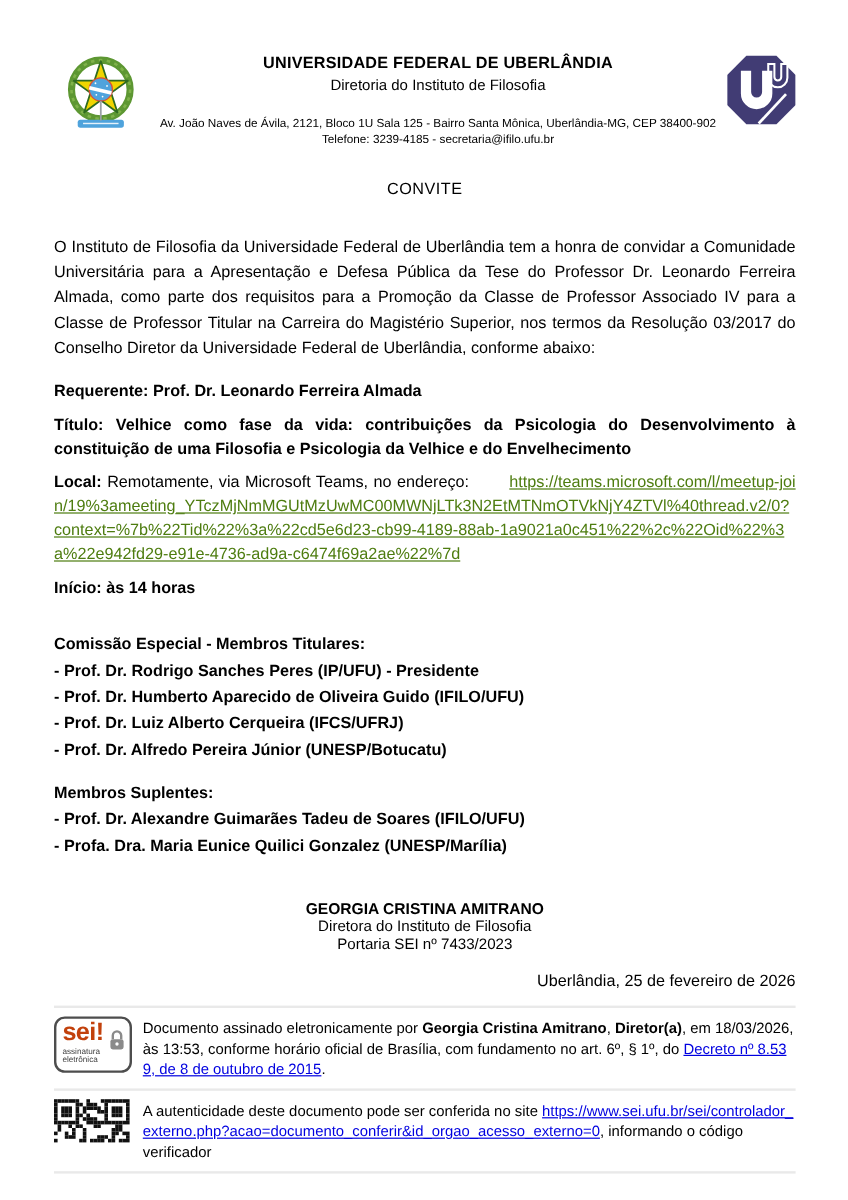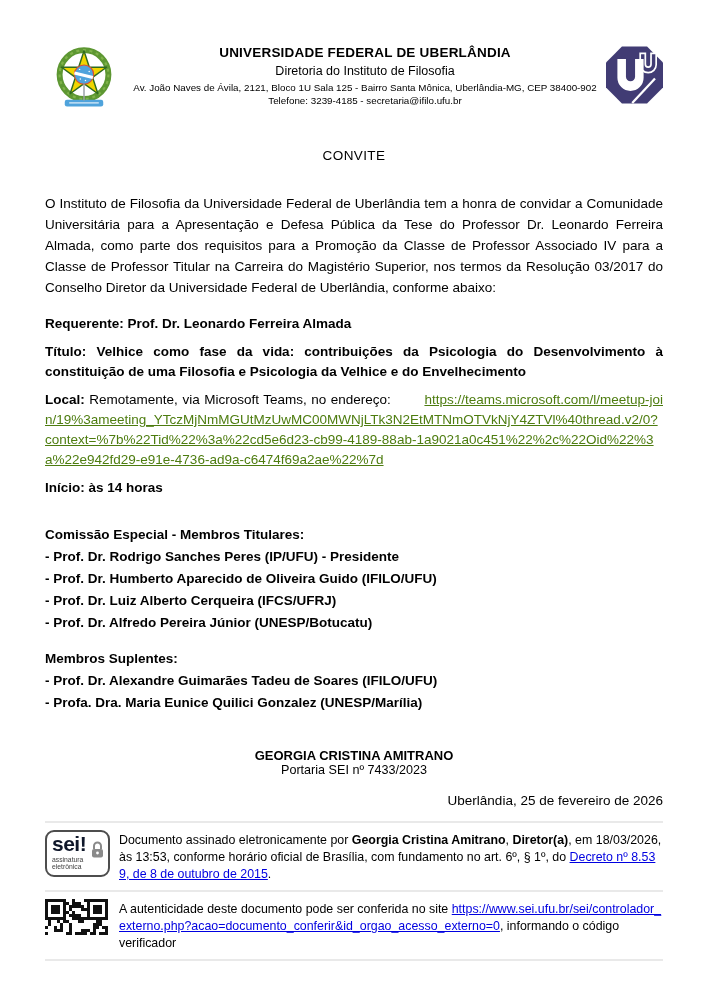--- a/index.html
+++ b/index.html
@@ -8,21 +8,21 @@
     font-family:"Liberation Sans", sans-serif;
     position:relative;overflow:hidden;
   }
   .page{padding:42px 44px 0 45px;}
 
   
   .hdr{display:flex;align-items:flex-start;}
   .hdr-center{flex:1;text-align:center;padding-top:3px;}
   .uni{font-weight:bold;font-size:13.5px;letter-spacing:.2px;}
   .dept{font-size:12.5px;margin-top:4px;}
-  .addr{font-size:9.8px;margin-top:4px;}
+  .addr{font-size:9.8px;margin-top:20px;}
   .contact{font-size:9.8px;margin-top:2px;}
   .coat{width:80px;flex:0 0 80px;}
   .ufu{width:58px;flex:0 0 58px;display:flex;justify-content:flex-end;}
 
   .doc-title{text-align:center;font-size:13.5px;margin-top:28px;letter-spacing:.4px;}
 
   .intro{margin-top:30px;font-size:13.5px;line-height:21px;text-align:justify;}
 
   .details{margin-top:16px;}
   .detail{font-size:13.5px;line-height:20px;margin-top:8px;text-align:justify;}
@@ -44,21 +44,21 @@
   .sei-table{margin-top:13px;border-top:2px solid #e9e9e9;border-bottom:2px solid #e9e9e9;}
   .sei-row{display:flex;align-items:flex-start;padding:7px 0;}
   .sei-row + .sei-row{border-top:2px solid #e9e9e9;}
   .sei-cell-logo{flex:0 0 74px;}
   .sei-cell-text{flex:1;font-size:12.4px;line-height:17px;padding-top:2px;}
 
   .sei-logo{
     width:56px;height:42px;border:2px solid #4d4d4d;border-radius:9px;
     position:relative;padding:1px 0 0 5px;box-sizing:content-box;background:#fff;
   }
-  .sei-word{font-weight:bold;font-size:21px;color:#0f172a;letter-spacing:-.5px;line-height:22px;}
+  .sei-word{font-weight:bold;font-size:21px;color:#c2410c;letter-spacing:-.5px;line-height:22px;}
   .sei-sub{font-size:6.8px;color:#3f3f3f;line-height:7px;margin-top:1px;}
   .sei-lock{position:absolute;right:3px;top:9px;}
 
   #qr{display:grid;grid-template-columns:repeat(21,3px);grid-auto-rows:3px;width:63px;}
   .qm{background:#111;}
 </style>
 </head>
 <body>
 
 <div class="page">
@@ -114,20 +114,21 @@
     <div class="member">- Prof. Dr. Luiz Alberto Cerqueira (IFCS/UFRJ)</div>
     <div class="member">- Prof. Dr. Alfredo Pereira Júnior (UNESP/Botucatu)</div>
 
     <div class="section-heading suplentes-heading">Membros Suplentes:</div>
     <div class="member">- Prof. Dr. Alexandre Guimarães Tadeu de Soares (IFILO/UFU)</div>
     <div class="member">- Profa. Dra. Maria Eunice Quilici Gonzalez (UNESP/Marília)</div>
   </div>
 
   <div class="signature">
     <div class="sig-name">GEORGIA CRISTINA AMITRANO</div>
+    <div class="sig-line">Diretora do Instituto de Filosofia</div>
     <div class="sig-line">Portaria SEI nº 7433/2023</div>
   </div>
 
   <div class="dateline">Uberlândia, 25 de fevereiro de 2026</div>
 
   <div class="sei-table">
     <div class="sei-row">
       <div class="sei-cell-logo">
         <div class="sei-logo">
           <span class="sei-word">sei!</span>

